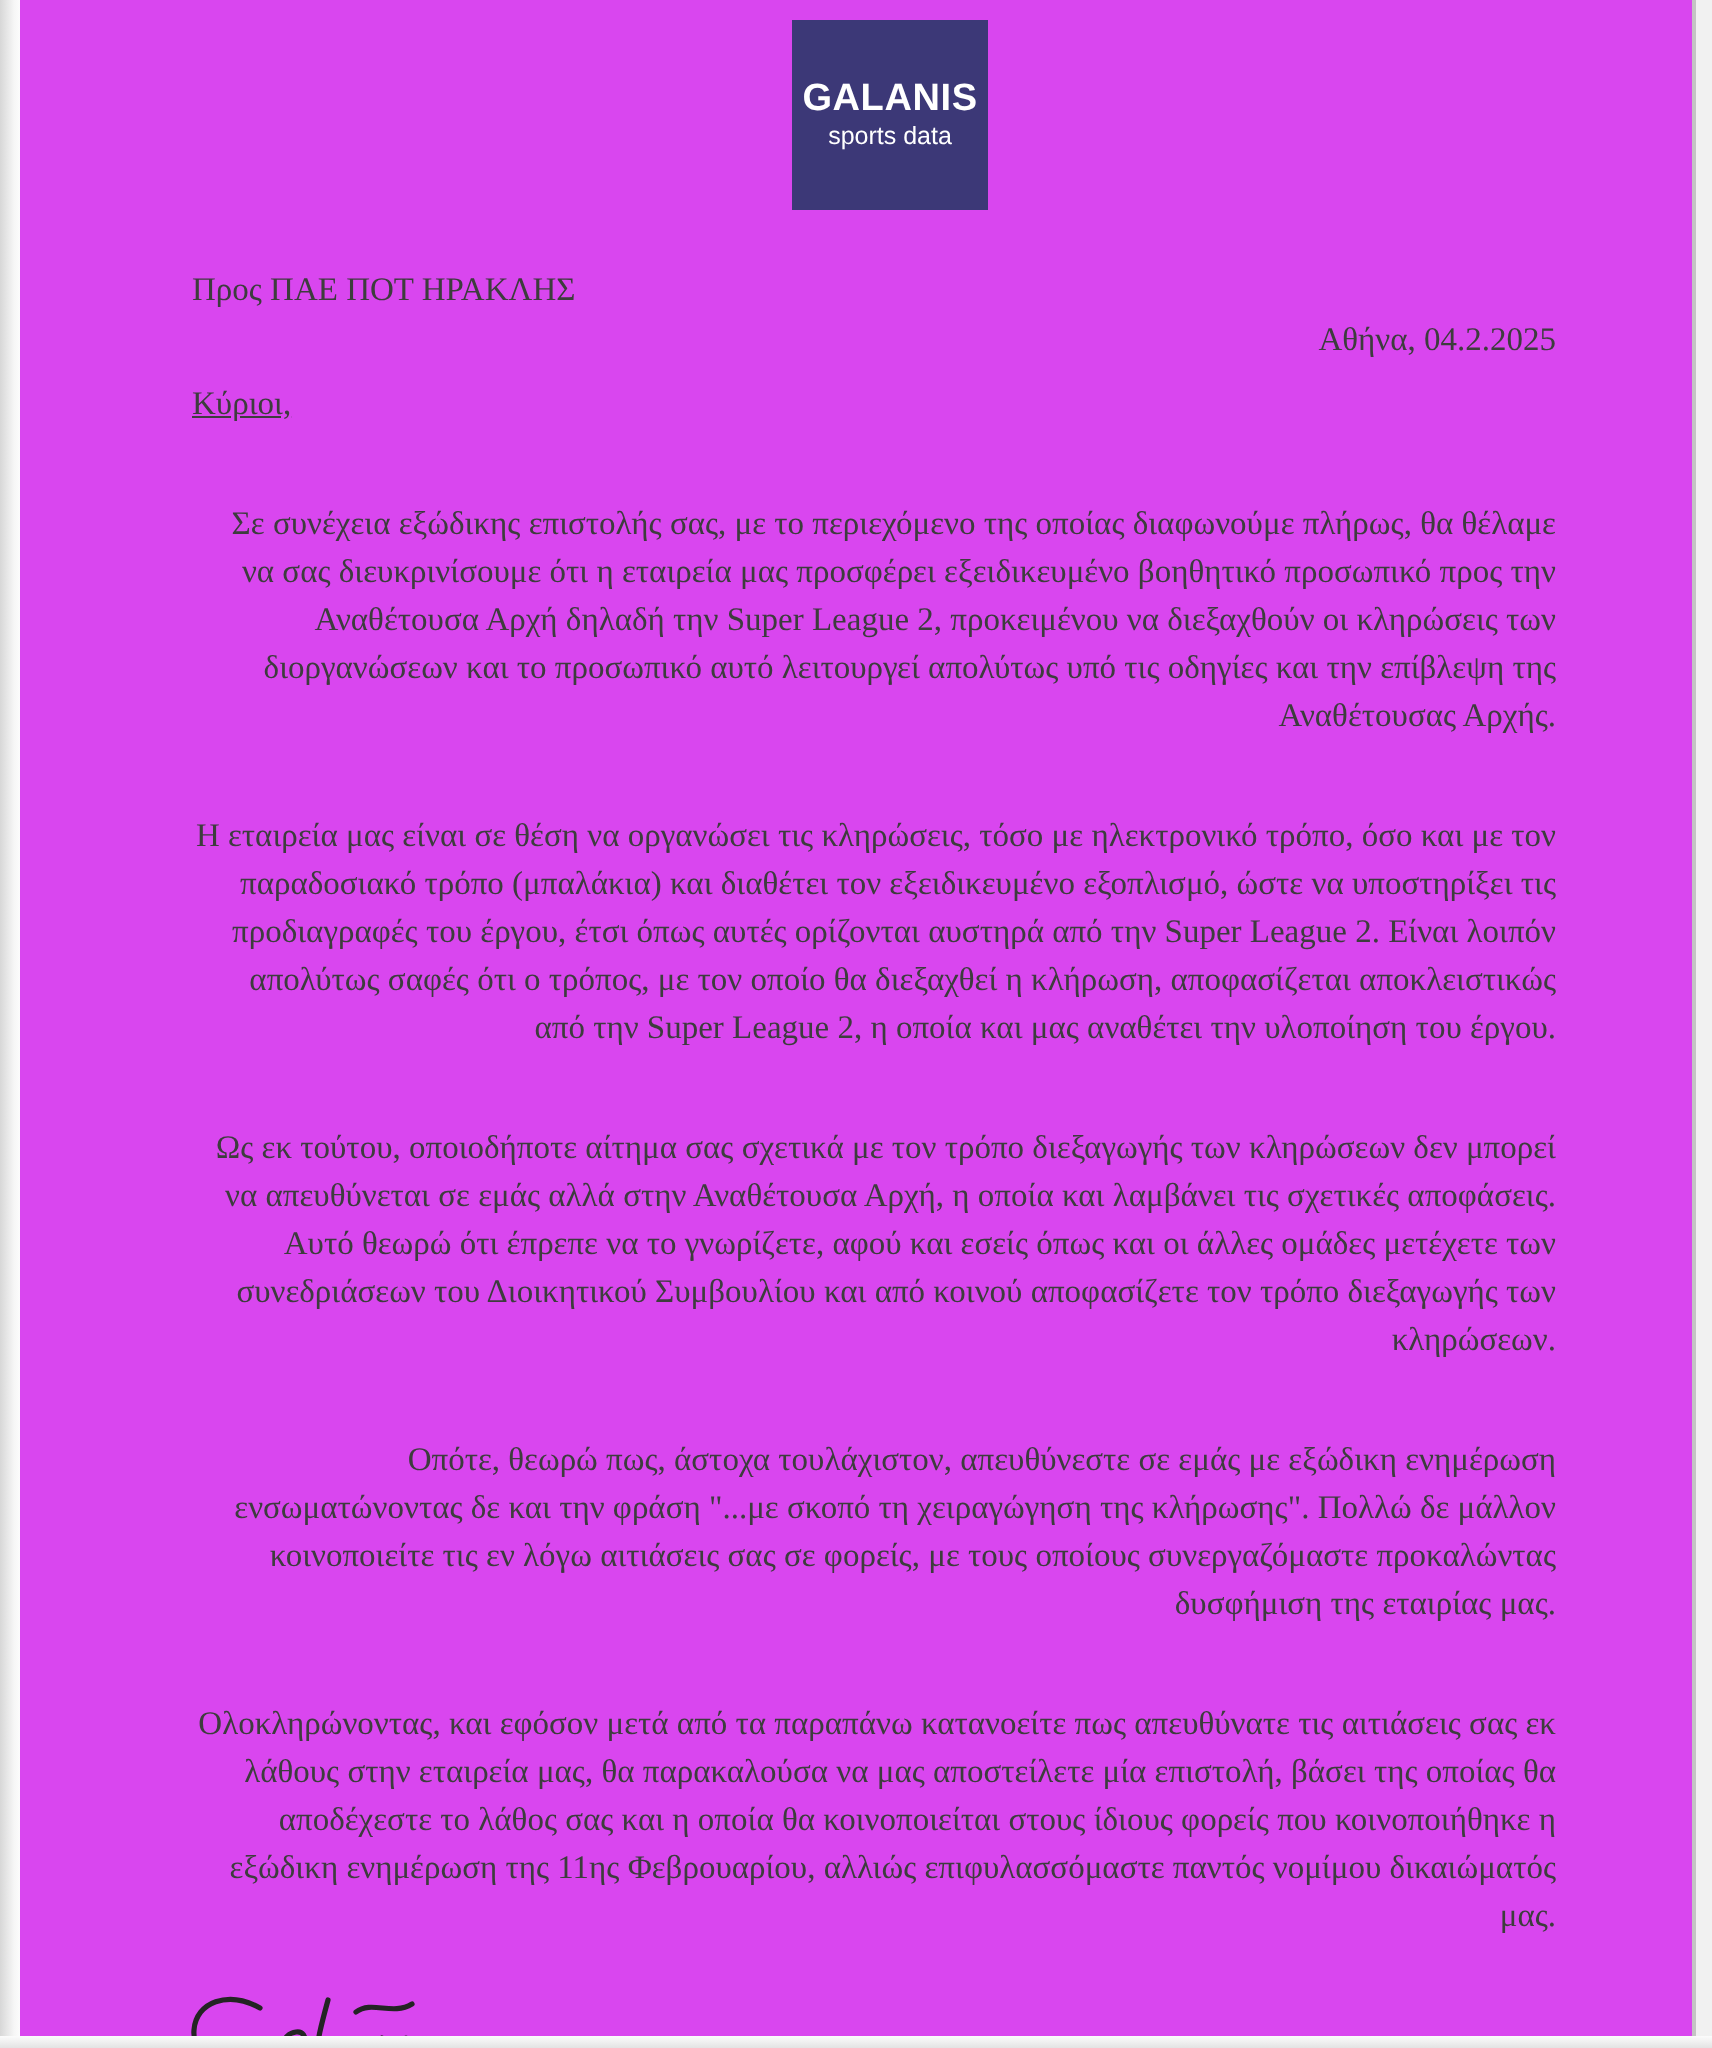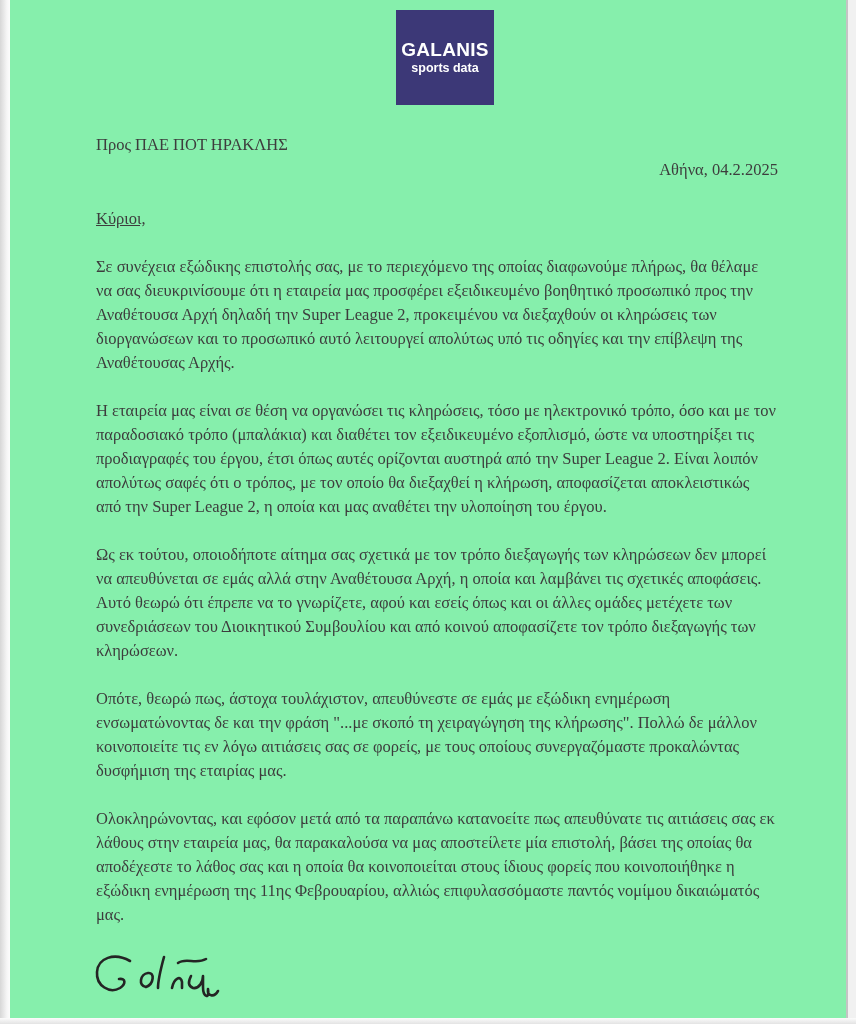--- a/index.html
+++ b/index.html
@@ -5,21 +5,21 @@
   html, body {
     margin: 0;
     padding: 0;
     background: #e9e9e9;
   }
   .page {
     position: relative;
     width: 856px;
     height: 1024px;
     margin: 0 auto;
-    background: #86efac;
+    background: #d946ef;
     overflow: hidden;
     font-family: "Liberation Serif", "DejaVu Serif", serif;
     color: #3d3d3d;
   }
   
   .edge-left {
     position: absolute;
     left: 0; top: 0; bottom: 0;
     width: 10px;
     background: linear-gradient(to right, #d7d7d7, #f6f6f6 70%, #fcfcfc);
@@ -57,36 +57,36 @@
     text-align: center;
     line-height: 1.05;
   }
   .logo .logo-main {
     font-size: 19px;
     font-weight: bold;
     letter-spacing: 0.3px;
   }
   .logo .logo-sub {
     font-size: 12.5px;
-    font-weight: bold;
+    font-weight: normal;
     margin-top: 2px;
   }
 
   .letter {
     margin: 28px 78px 0 96px; 
     font-size: 16.5px;
     line-height: 24px;
   }
   .recipient-line { white-space: pre-wrap; }
   .date-line {
     text-align: right;
     margin-top: 1px;
   }
-  .salutation { margin-top: 25px; text-decoration: underline; }
-  .para { margin-top: 24px; text-align: left; }
+  .salutation { margin-top: 8px; text-decoration: underline; }
+  .para { margin-top: 36px; text-align: right; }
 
   .closing-block { margin-top: 24px; }
   .signature-wrap {
     margin: 4px 0 0 -6px;
     height: 56px;
   }
   .signature-wrap svg { display: block; }
   .sig-stroke {
     fill: none;
     stroke: #242424;

